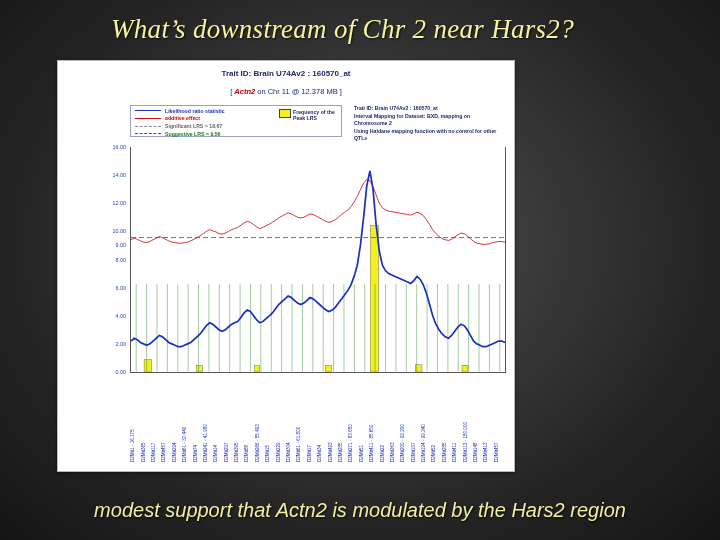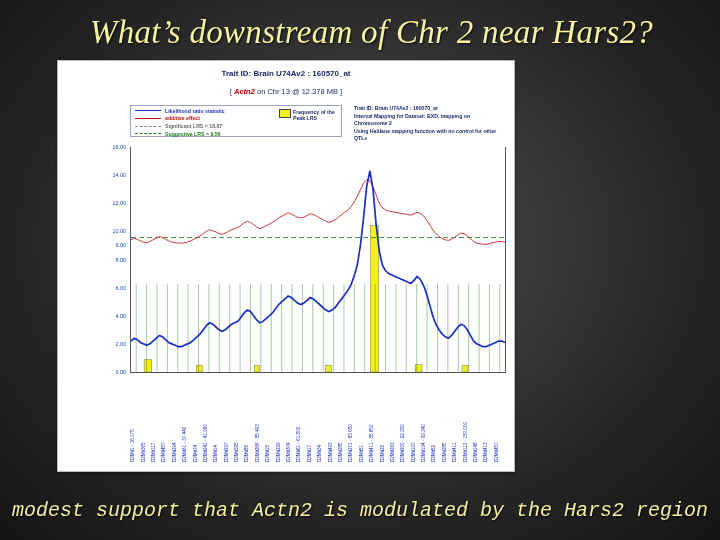--- a/index.html
+++ b/index.html
@@ -8,30 +8,29 @@
     background:radial-gradient(ellipse at 50% 45%, #4a4a4a 0%, #3a3a3a 35%, #232323 70%, #151515 100%);
     font-family:"Liberation Sans", sans-serif;
   }
   .slide{position:relative;width:720px;height:540px;}
 
   .slide-title{
     position:absolute;left:0;top:14px;width:685px;
     text-align:center;
     font-family:"Liberation Serif", serif;
     font-style:italic;
-    font-size:33px;
+    font-size:27px;
     color:#f5f3a0;
     letter-spacing:0.3px;
     text-shadow:1px 1px 2px rgba(0,0,0,0.8);
-    padding-left:29px;
   }
   .slide-caption{
     position:absolute;left:0;bottom:18px;width:720px;
     text-align:center;
-    font-family:Liberation Mono, monospace;
+    font-family:Liberation Sans, sans-serif;
     font-style:italic;
     font-size:20px;
     color:#f2eea2;
     text-shadow:1px 1px 2px rgba(0,0,0,0.8);
   }
 
   .figure{
     position:absolute;left:57px;top:60px;width:440px;height:410px;
     background:#ffffff;border:1px solid #b9b9b9;
     box-shadow:0 1px 3px rgba(0,0,0,0.5);
@@ -90,21 +89,21 @@
 
 <div class="slide">
 
   <div class="slide-title">What’s downstream of Chr 2 near Hars2?</div>
 
   <div class="figure">
 
     <div class="fig-title">Trait ID: Brain U74Av2 : 160570_at</div>
 
     <div class="fig-sub">
-      <span>[ </span><em>Actn2</em><span> on Chr 13 @ 12.378 MB ]</span>
+      <span>[ </span><em>Actn2</em><span> on Chr 11 @ 12.378 MB ]</span>
     </div>
 
     <div class="legend-box">
       <div class="legend-row">
         <span class="legend-swatch" style="border-top-color:#1a2fc0;"></span>
         <span class="legend-label" style="color:#1a2fc0;">Likelihood ratio statistic</span>
       </div>
       <div class="legend-row">
         <span class="legend-swatch" style="border-top-color:#c01010;"></span>
         <span class="legend-label" style="color:#c01010;">additive effect</span>

